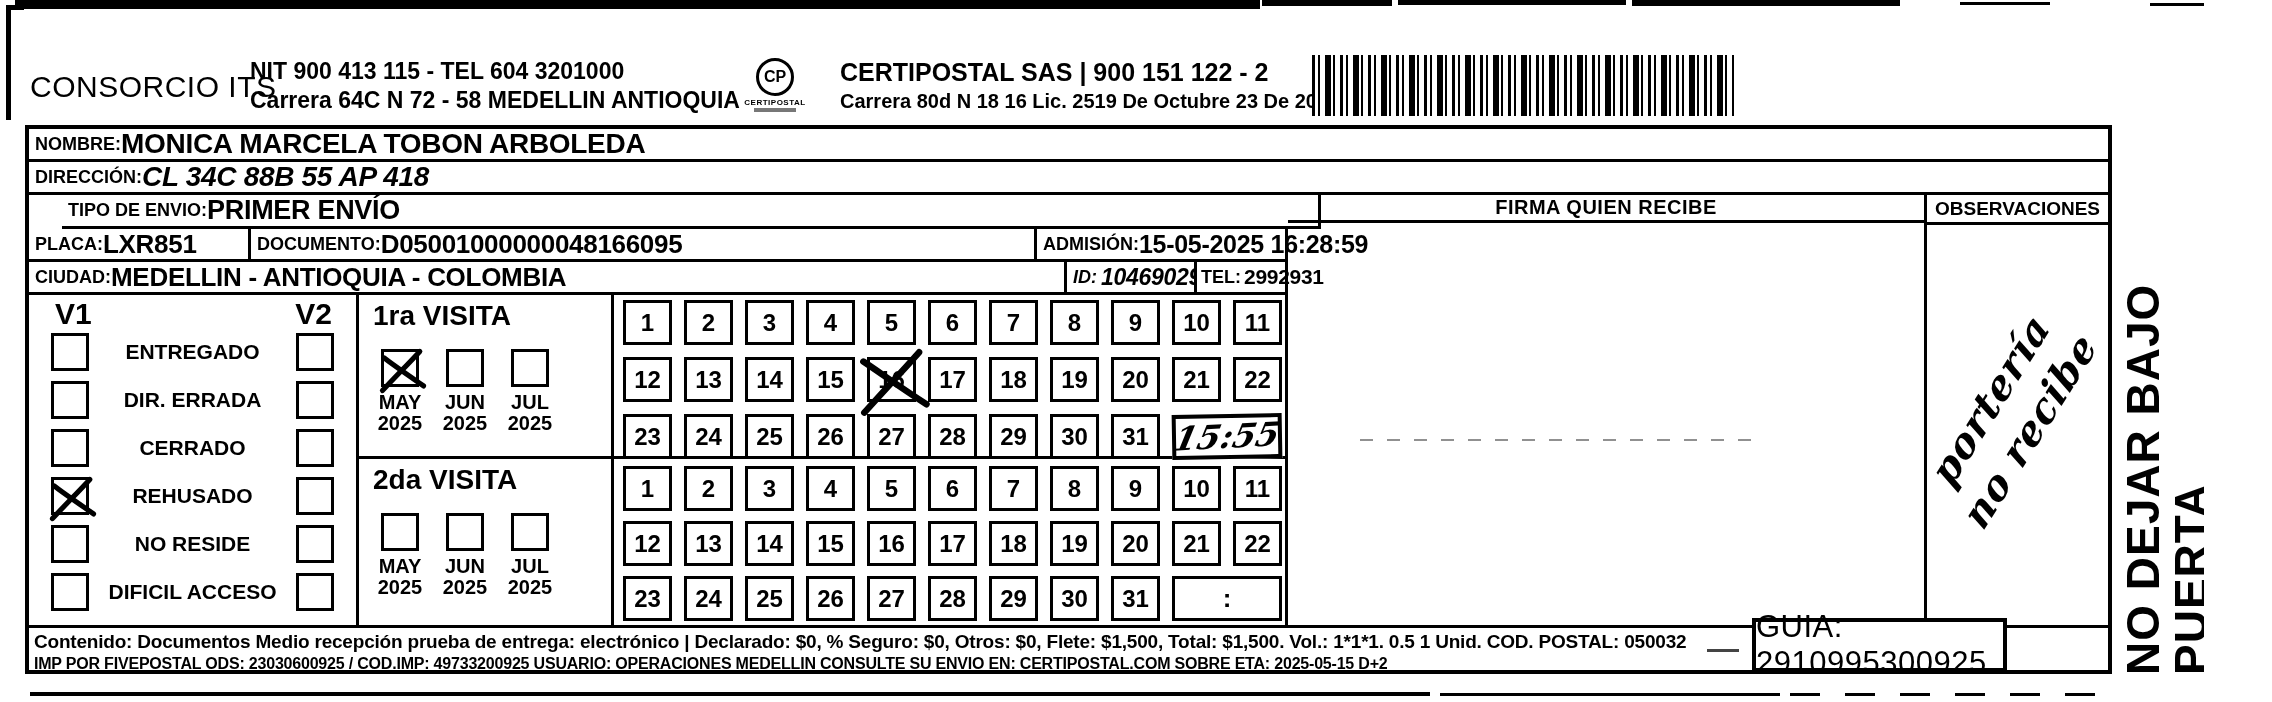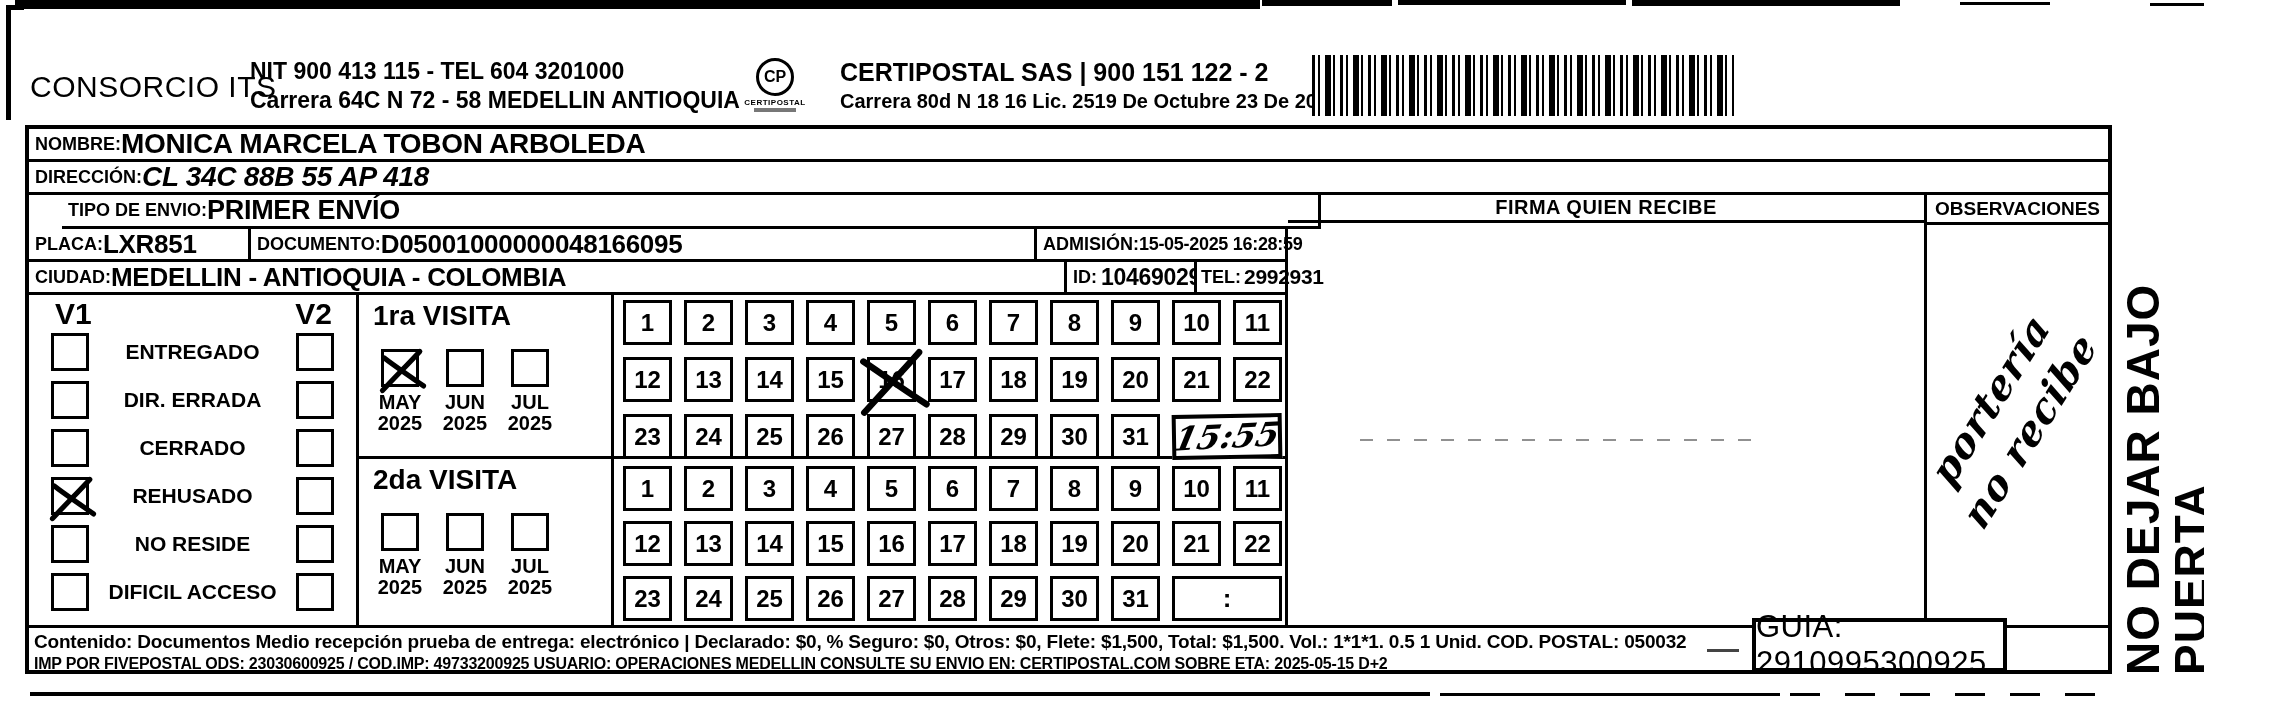--- a/index.html
+++ b/index.html
@@ -137,28 +137,28 @@
     <div class="row cell" style="left:0;top:100px;width:222px;height:33px;">
       <span class="lbl">PLACA:</span>
       <span class="val">LXR851</span>
     </div>
     <div class="row cell" style="left:222px;top:100px;width:786px;height:33px;">
       <span class="lbl">DOCUMENTO:</span>
       <span class="val">D05001000000048166095</span>
     </div>
     <div class="row cell" style="left:1008px;top:100px;width:251px;height:33px;">
       <span class="lbl">ADMISIÓN:</span>
-      <span class="val" style="font-size:18px;">15-05-2025 16:28:59</span>
+      <span class="val" style="font-size:25px;">15-05-2025 16:28:59</span>
     </div>
 
     <div class="row cell" style="left:0;top:133px;width:1038px;height:33px;">
       <span class="lbl">CIUDAD:</span>
       <span class="val">MEDELLIN - ANTIOQUIA - COLOMBIA</span>
     </div>
-    <div class="row cell" style="left:1038px;top:133px;width:130px;height:33px;gap:4px;">
+    <div class="row cell" style="left:1038px;top:133px;width:130px;height:33px;gap:4px;font-style:italic;">
       <span class="lbl">ID:</span>
       <span class="val" style="font-size:23px;">1046902944</span>
     </div>
     <div class="row cell" style="left:1168px;top:133px;width:91px;height:33px;gap:3px;padding-left:4px;">
       <span class="lbl">TEL:</span>
       <span class="val" style="font-size:21px;">2992931</span>
     </div>
 
     <div id="statusbox" class="abs">
       <div class="st-head">

